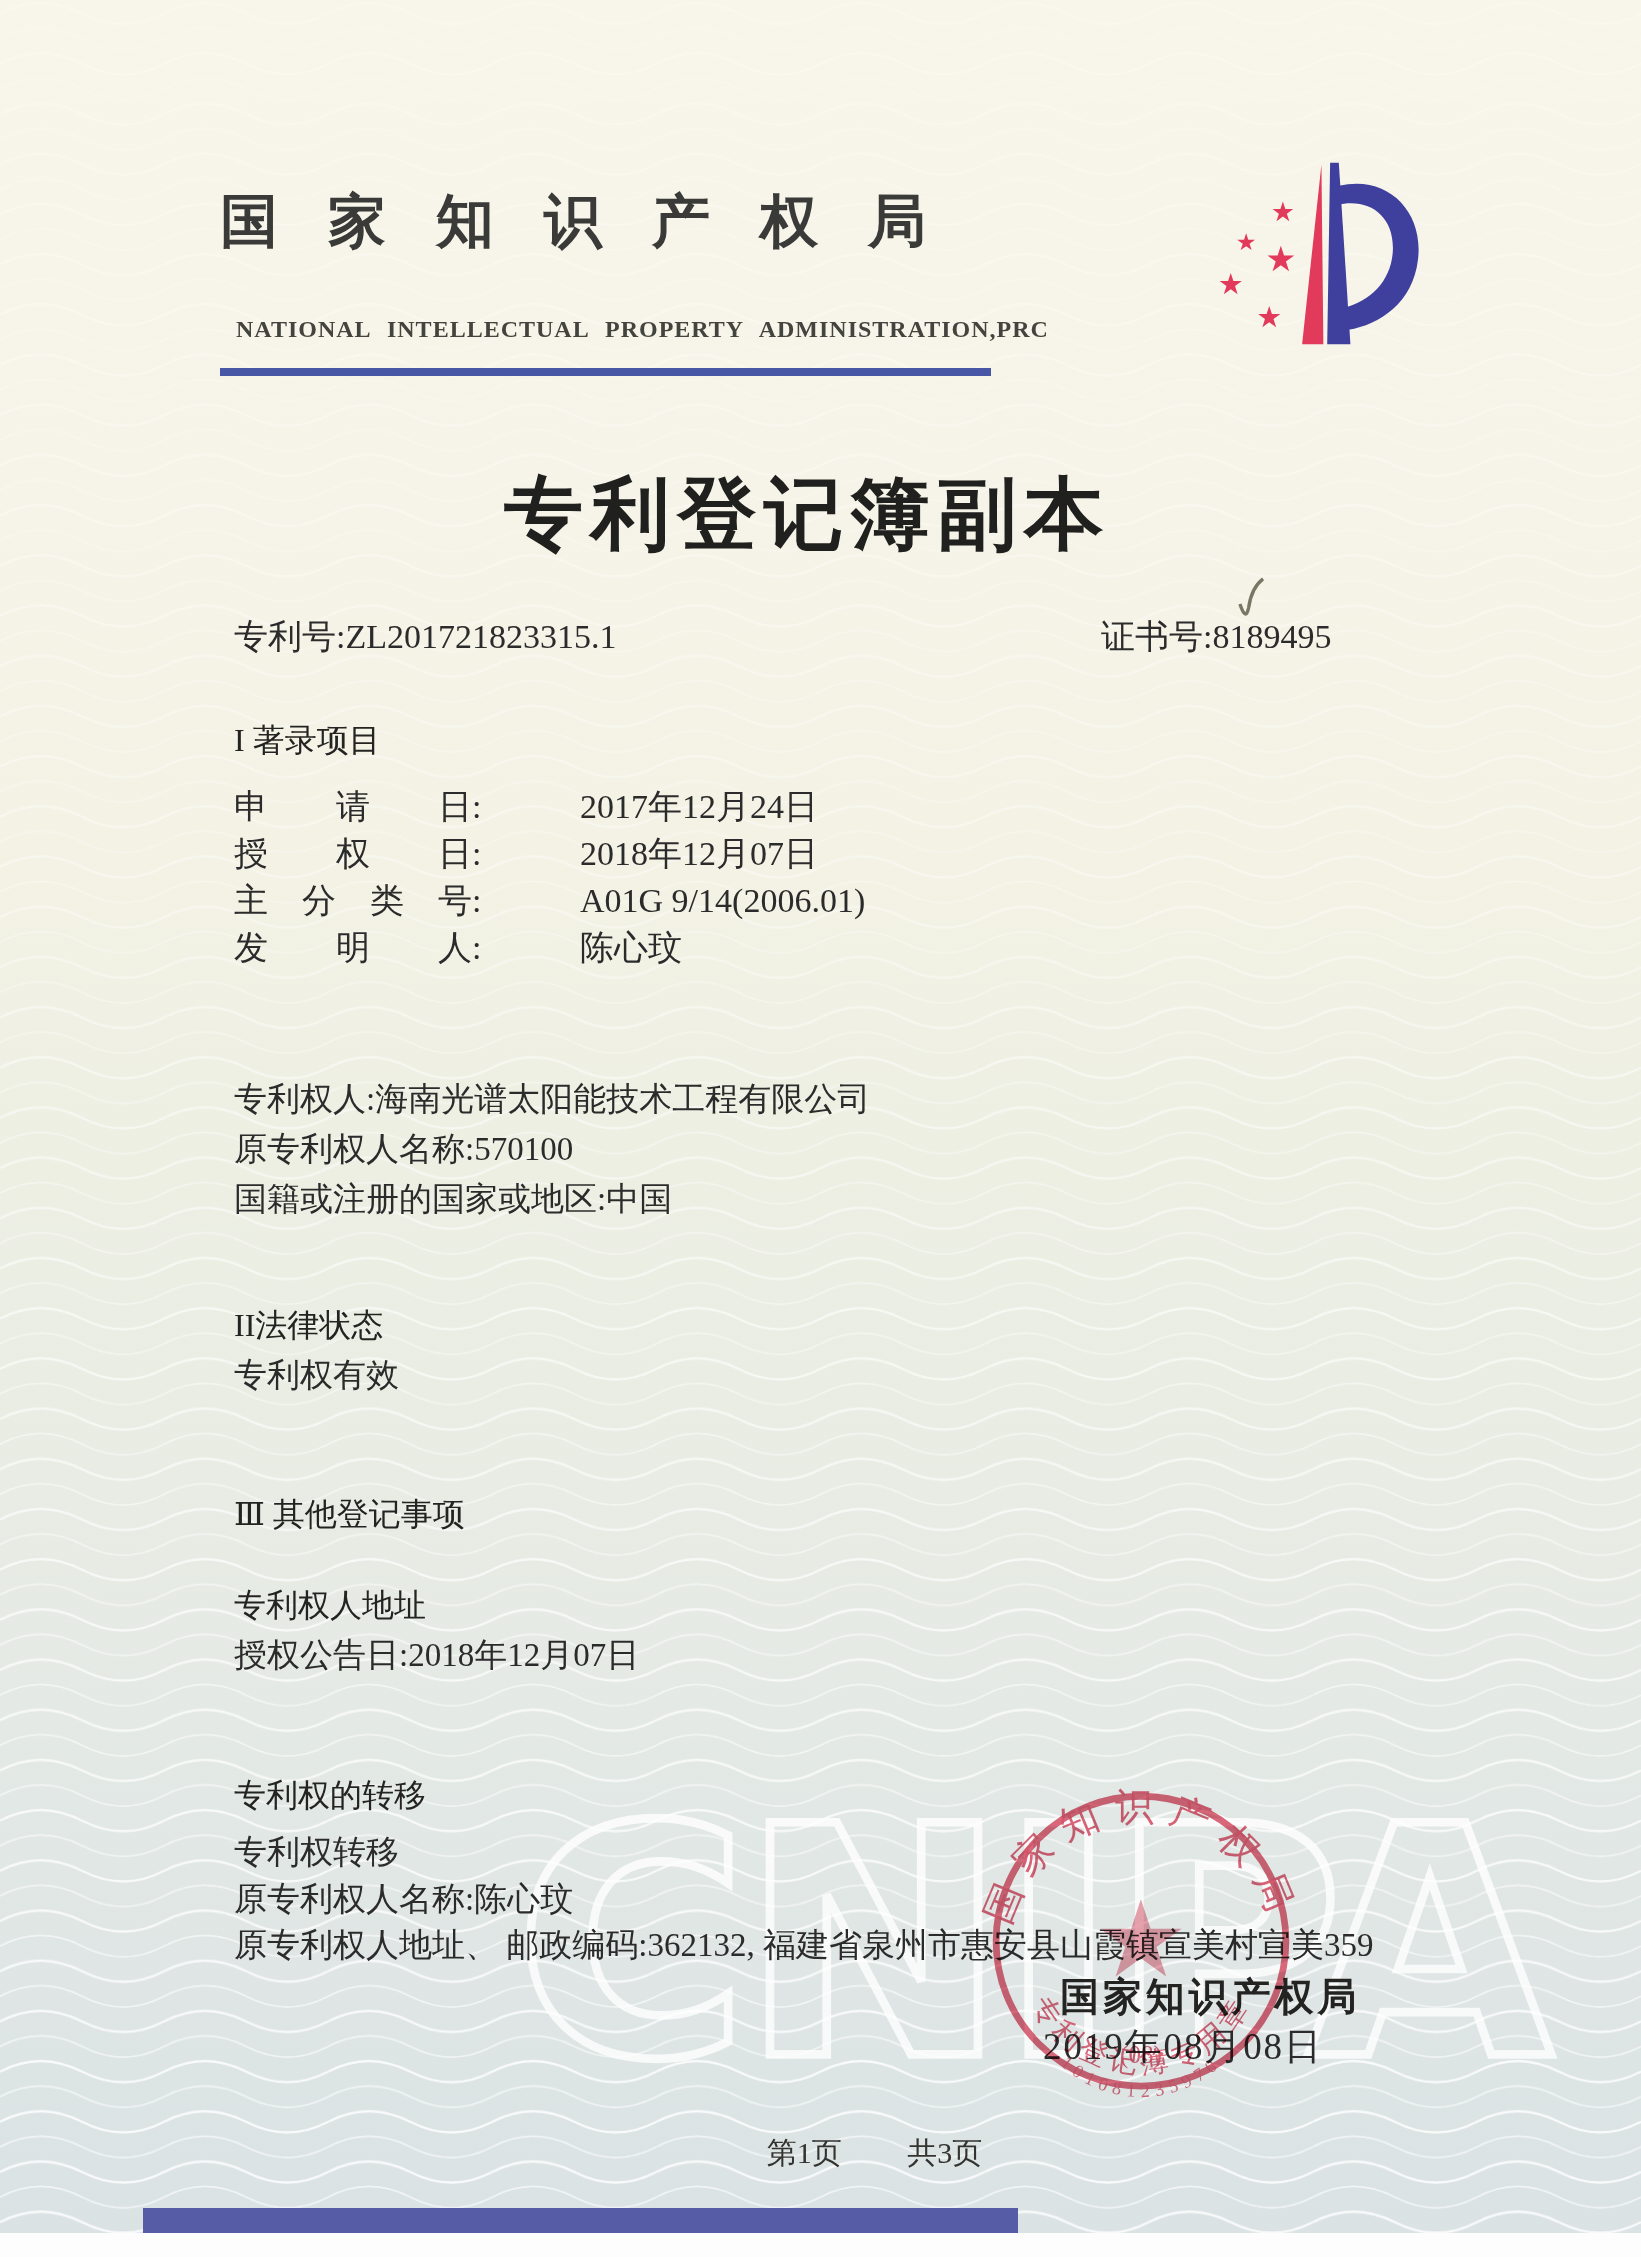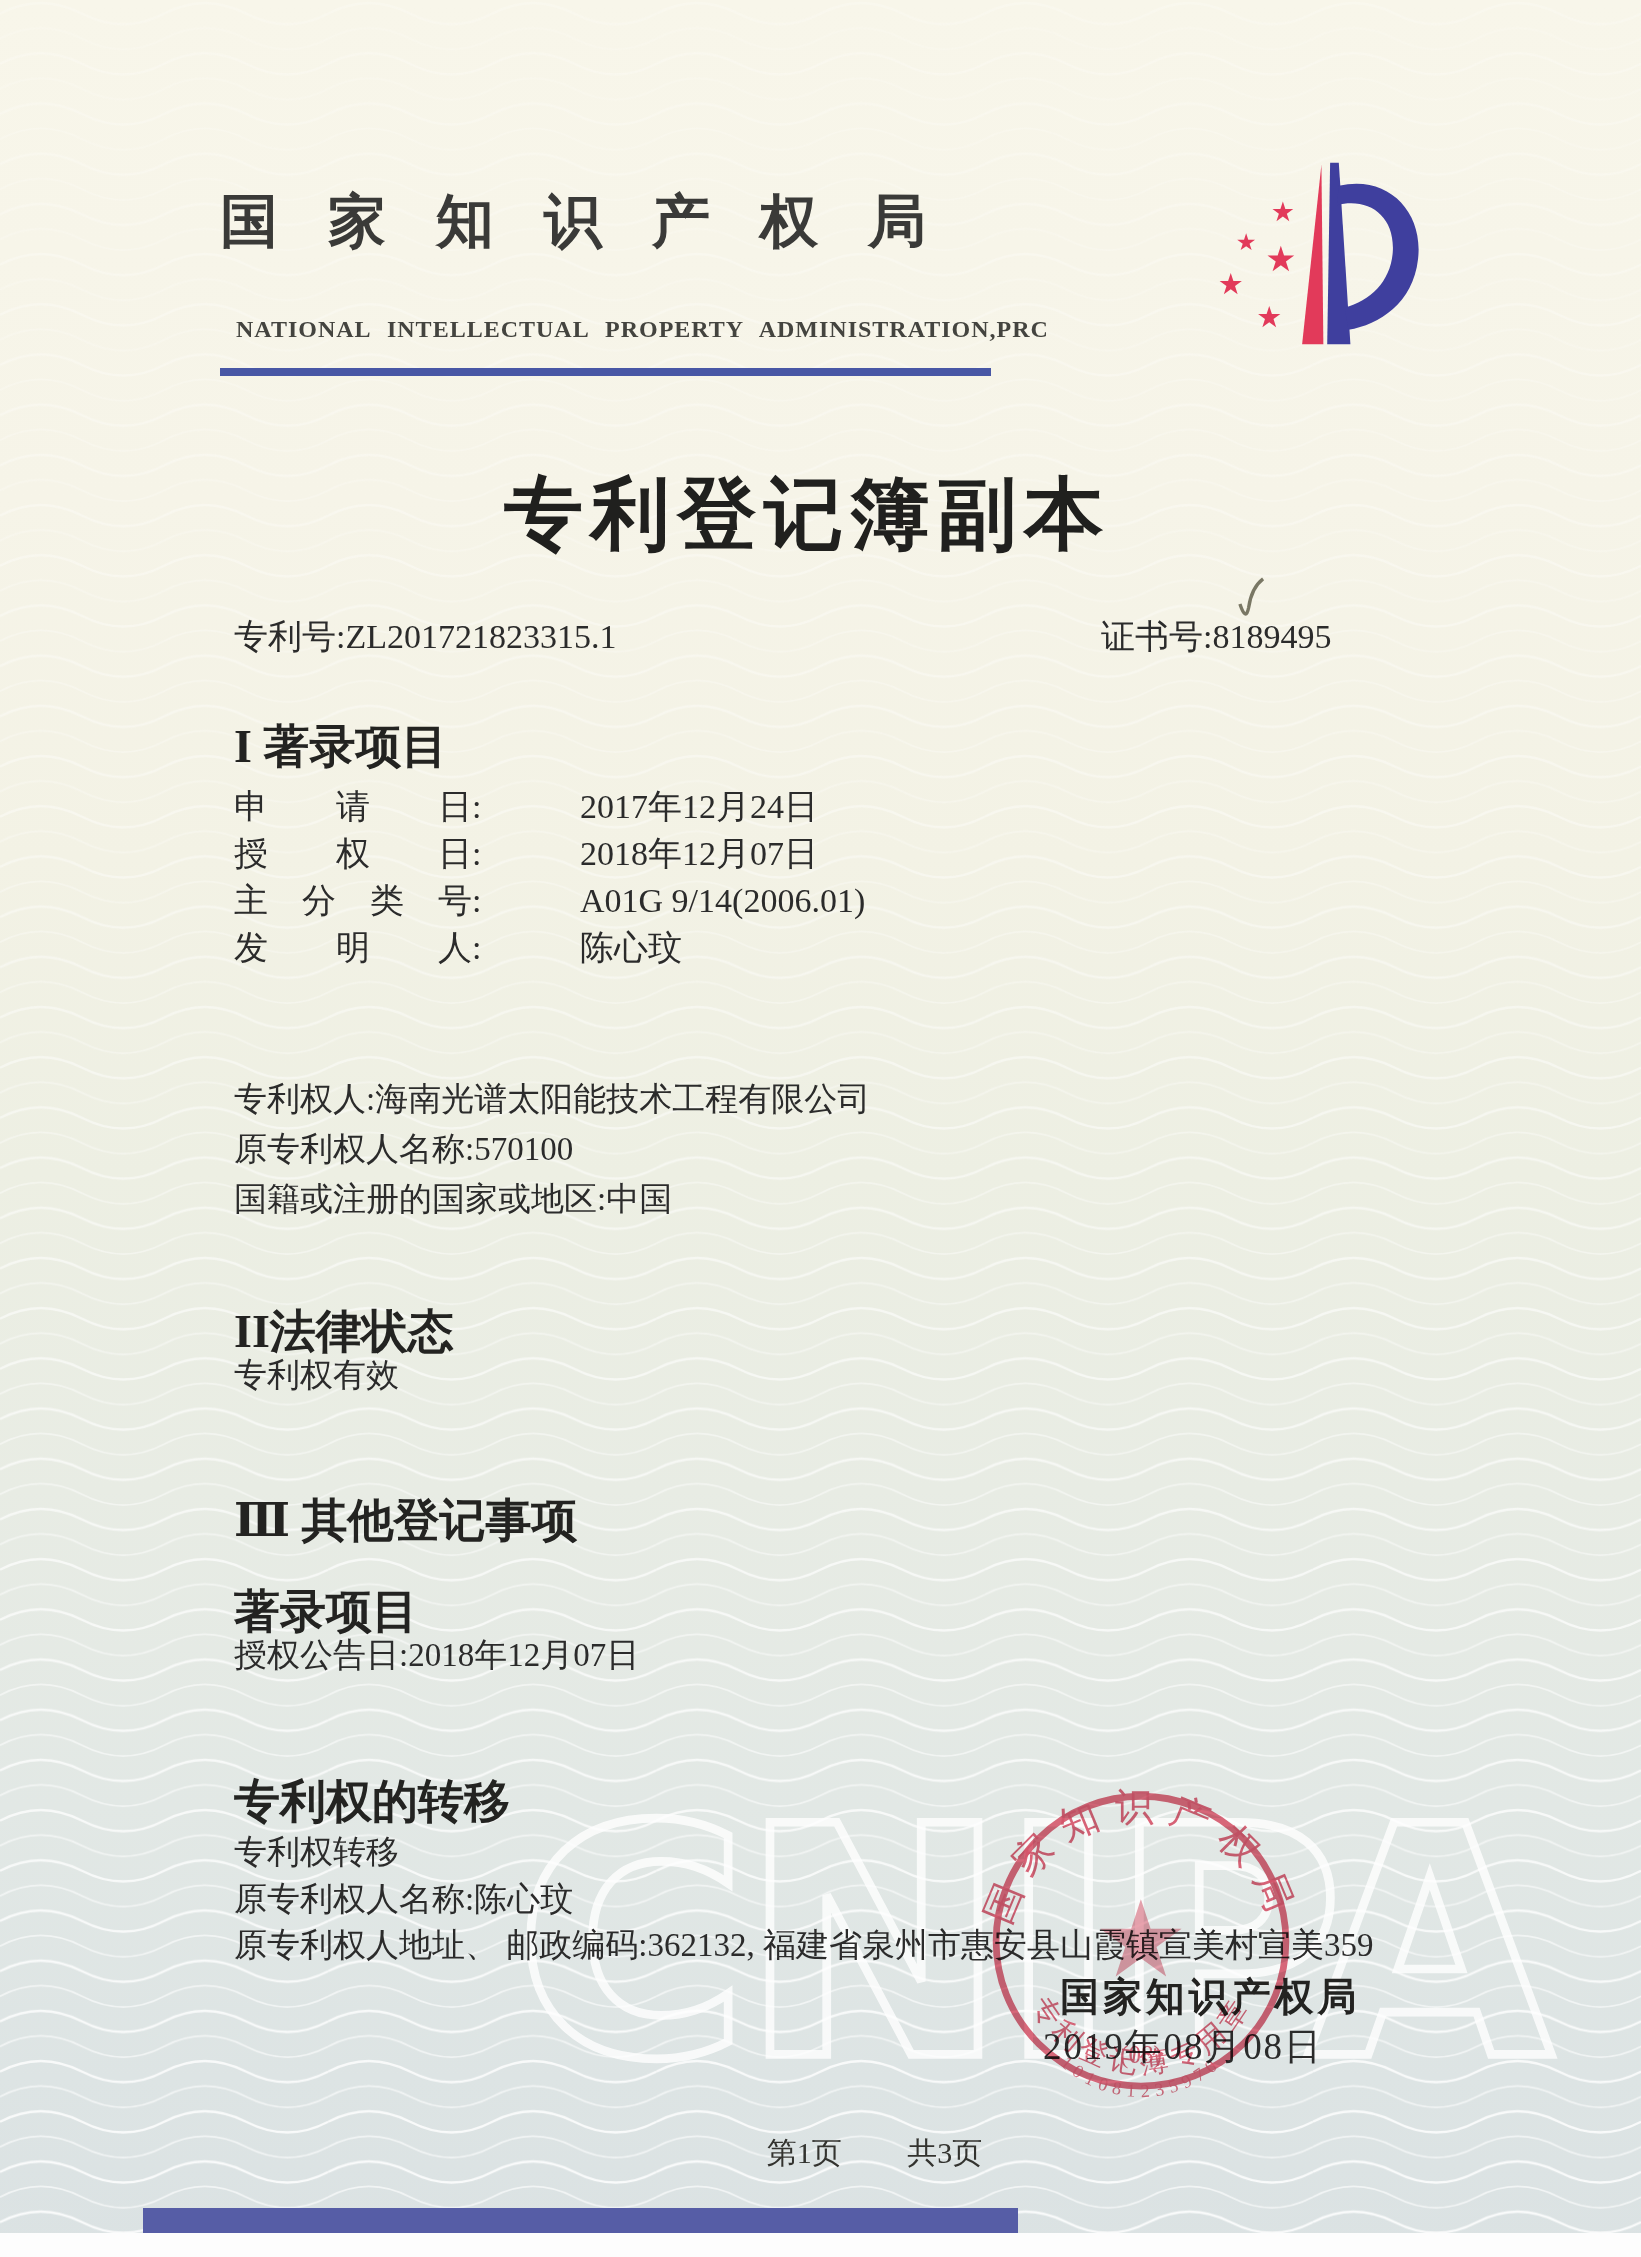--- a/index.html
+++ b/index.html
@@ -19,21 +19,21 @@
   
   .agency-cn{top:193px;left:220px;font-size:58px;font-weight:bold;letter-spacing:50px;color:#3a3a38;white-space:nowrap;}
   .agency-en{top:317px;left:236px;font-size:24px;font-weight:bold;letter-spacing:1px;word-spacing:9.7px;color:#44443f;white-space:nowrap;}
   .hr-blue{top:368px;left:220px;width:771px;height:7.7px;background:#4857a5;}
   
   .doc-title{top:475px;left:504px;font-size:79px;font-weight:bold;letter-spacing:7.7px;color:#20201e;white-space:nowrap;}
   
   .patent-no{top:620px;left:234px;font-size:34px;font-weight:500;white-space:nowrap;}
   .cert-no{top:620px;left:1101px;font-size:34px;font-weight:500;white-space:nowrap;}
   
-  .h-sec{font-size:46px;font-weight:bold;color:#232321;white-space:nowrap;}
+  .h-sec{font-size:32px;font-weight:normal;color:#232321;white-space:nowrap;}
   .sec1-h{top:724px;left:234px;}
   .rows{top:790px;left:234px;width:1217px;}
   .row{position:relative;height:47px;font-size:34px;white-space:nowrap;}
   .row .lab{position:absolute;left:0;top:0;white-space:pre;}
   .row .val{position:absolute;left:346px;top:0;}
   .patentee{top:1074px;left:234px;font-size:33px;line-height:50px;white-space:nowrap;}
   .sec2-h{top:1309px;left:234px;}
   .sec2-status{top:1359px;left:234px;font-size:33px;white-space:nowrap;}
   .sec3-h{top:1498px;left:234px;}
   .grant-h{top:1589px;left:234px;}
@@ -140,21 +140,21 @@
   <div class="abs patentee">
     <div>专利权人:海南光谱太阳能技术工程有限公司</div>
     <div>原专利权人名称:570100</div>
     <div>国籍或注册的国家或地区:中国</div>
   </div>
 
   <div class="abs h-sec sec2-h">II法律状态</div>
   <div class="abs sec2-status">专利权有效</div>
 
   <div class="abs h-sec sec3-h">Ⅲ 其他登记事项</div>
-  <div class="abs h-sec grant-h">著录项目</div>
+  <div class="abs h-sec grant-h">专利权人地址</div>
   <div class="abs grant-line">授权公告日:2018年12月07日</div>
 
   <div class="abs h-sec transfer-h">专利权的转移</div>
   <div class="abs transfer-type">专利权转移</div>
   <div class="abs transfer-name">原专利权人名称:陈心玟</div>
   <div class="abs transfer-addr">原专利权人地址、 邮政编码:362132, 福建省泉州市惠安县山霞镇宣美村宣美359</div>
 
   <div class="abs sig-office">国家知识产权局</div>
   <div class="abs sig-date">2019年08月08日</div>
 

